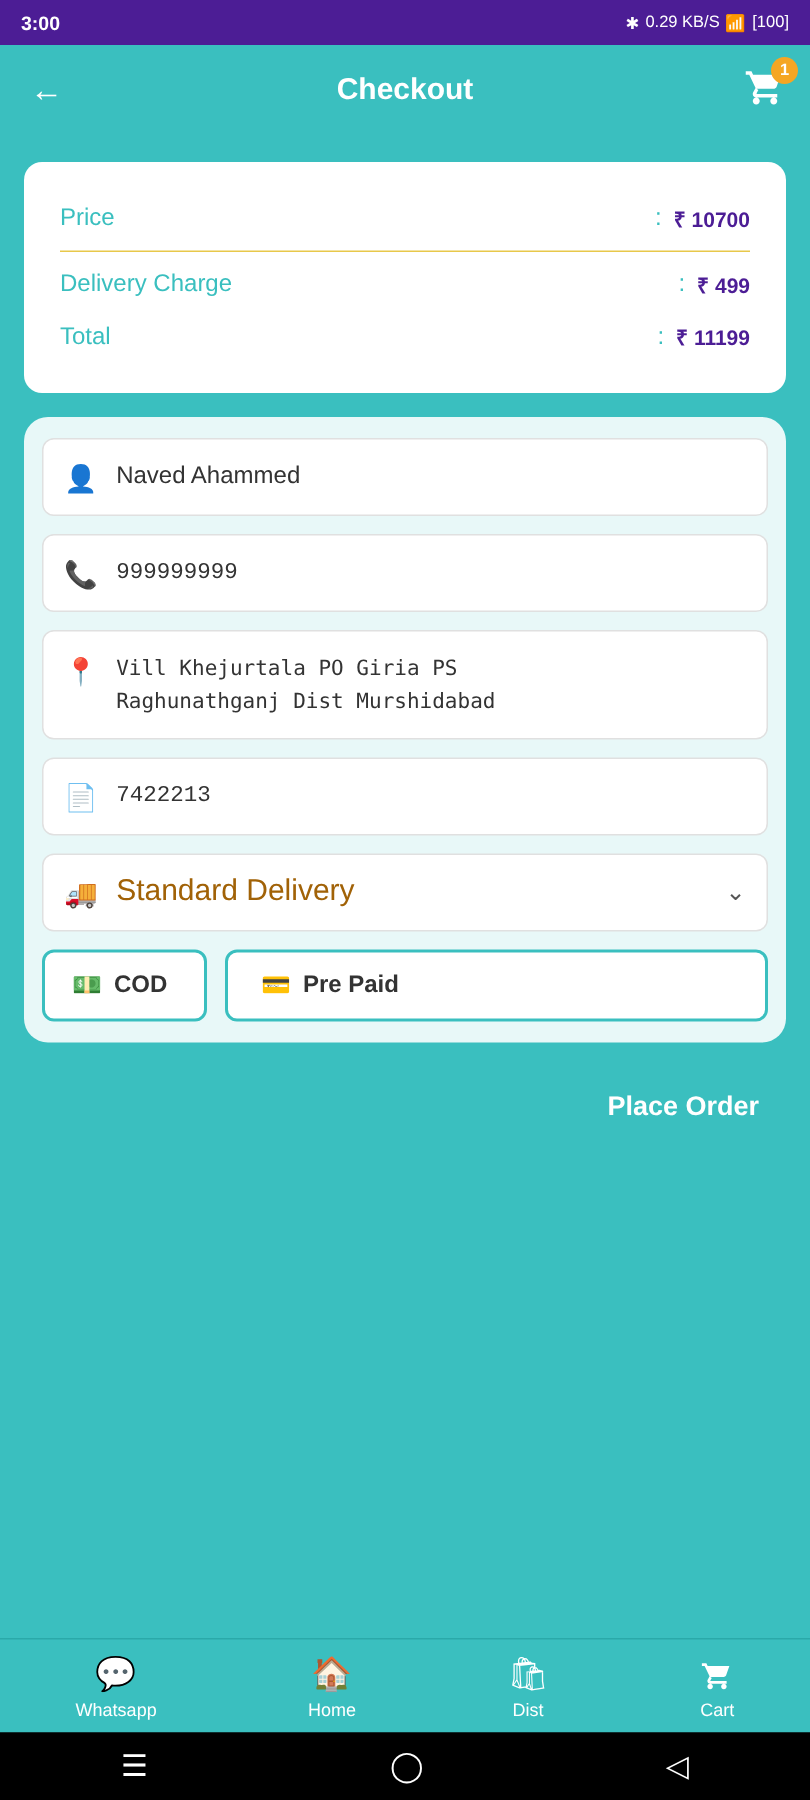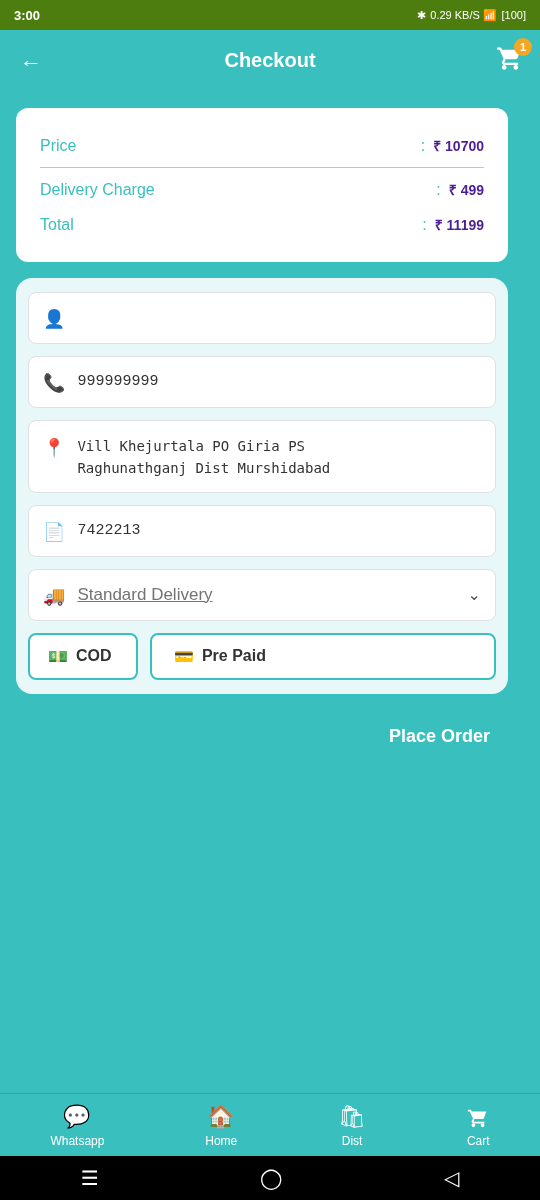--- a/index.html
+++ b/index.html
@@ -8,21 +8,21 @@
       font-family: 'Segoe UI', Arial, sans-serif;
       width: 540px;
       min-height: 1200px;
       background: #000;
       display: flex;
       flex-direction: column;
     }
 
     
     .status-bar {
-      background: #4d7c0f;
+      background: #4c1d95;
       color: #fff;
       display: flex;
       justify-content: space-between;
       align-items: center;
       padding: 6px 14px;
       font-size: 12px;
       height: 30px;
     }
     .status-left { font-weight: bold; font-size: 13px; }
     .status-right { display: flex; align-items: center; gap: 4px; font-size: 11px; }
@@ -71,21 +71,21 @@
       display: flex;
       align-items: center;
       justify-content: center;
       font-weight: bold;
     }
 
     
     .main {
       background: #3abfbf;
       flex: 1;
-      padding: 18px 32px 0 16px;
+      padding: 18px 16px 0 16px;
       display: flex;
       flex-direction: column;
       gap: 0;
     }
 
     
     .price-card {
       background: #fff;
       border-radius: 12px;
       padding: 20px 24px;
@@ -179,23 +179,22 @@
       justify-content: space-between;
       padding: 12px 14px;
       min-height: 52px;
     }
     .delivery-left {
       display: flex;
       align-items: center;
       gap: 12px;
     }
     .delivery-text {
-      color: #737373;
-      font-size: 17px;
-      text-decoration: underline;
+      color: #a16207;
+      font-size: 20px;
     }
     .chevron {
       color: #555;
       font-size: 16px;
     }
 
     
     .payment-row {
       display: flex;
       gap: 12px;
@@ -331,20 +330,21 @@
         <span class="price-colon">:</span>
         <span class="price-value">₹ 11199</span>
       </div>
     </div>
   </div>
 
   <div class="form-card">
 
     <div class="input-row">
       <span class="input-icon">👤</span>
+      <span class="input-text name-text">Naved Ahammed</span>
     </div>
 
     <div class="input-row">
       <span class="input-icon">📞</span>
       <span class="input-text">999999999</span>
     </div>
 
     <div class="input-row address">
       <span class="input-icon">📍</span>
       <span class="input-text address-text">Vill Khejurtala PO Giria PS<br>Raghunathganj Dist Murshidabad</span>

